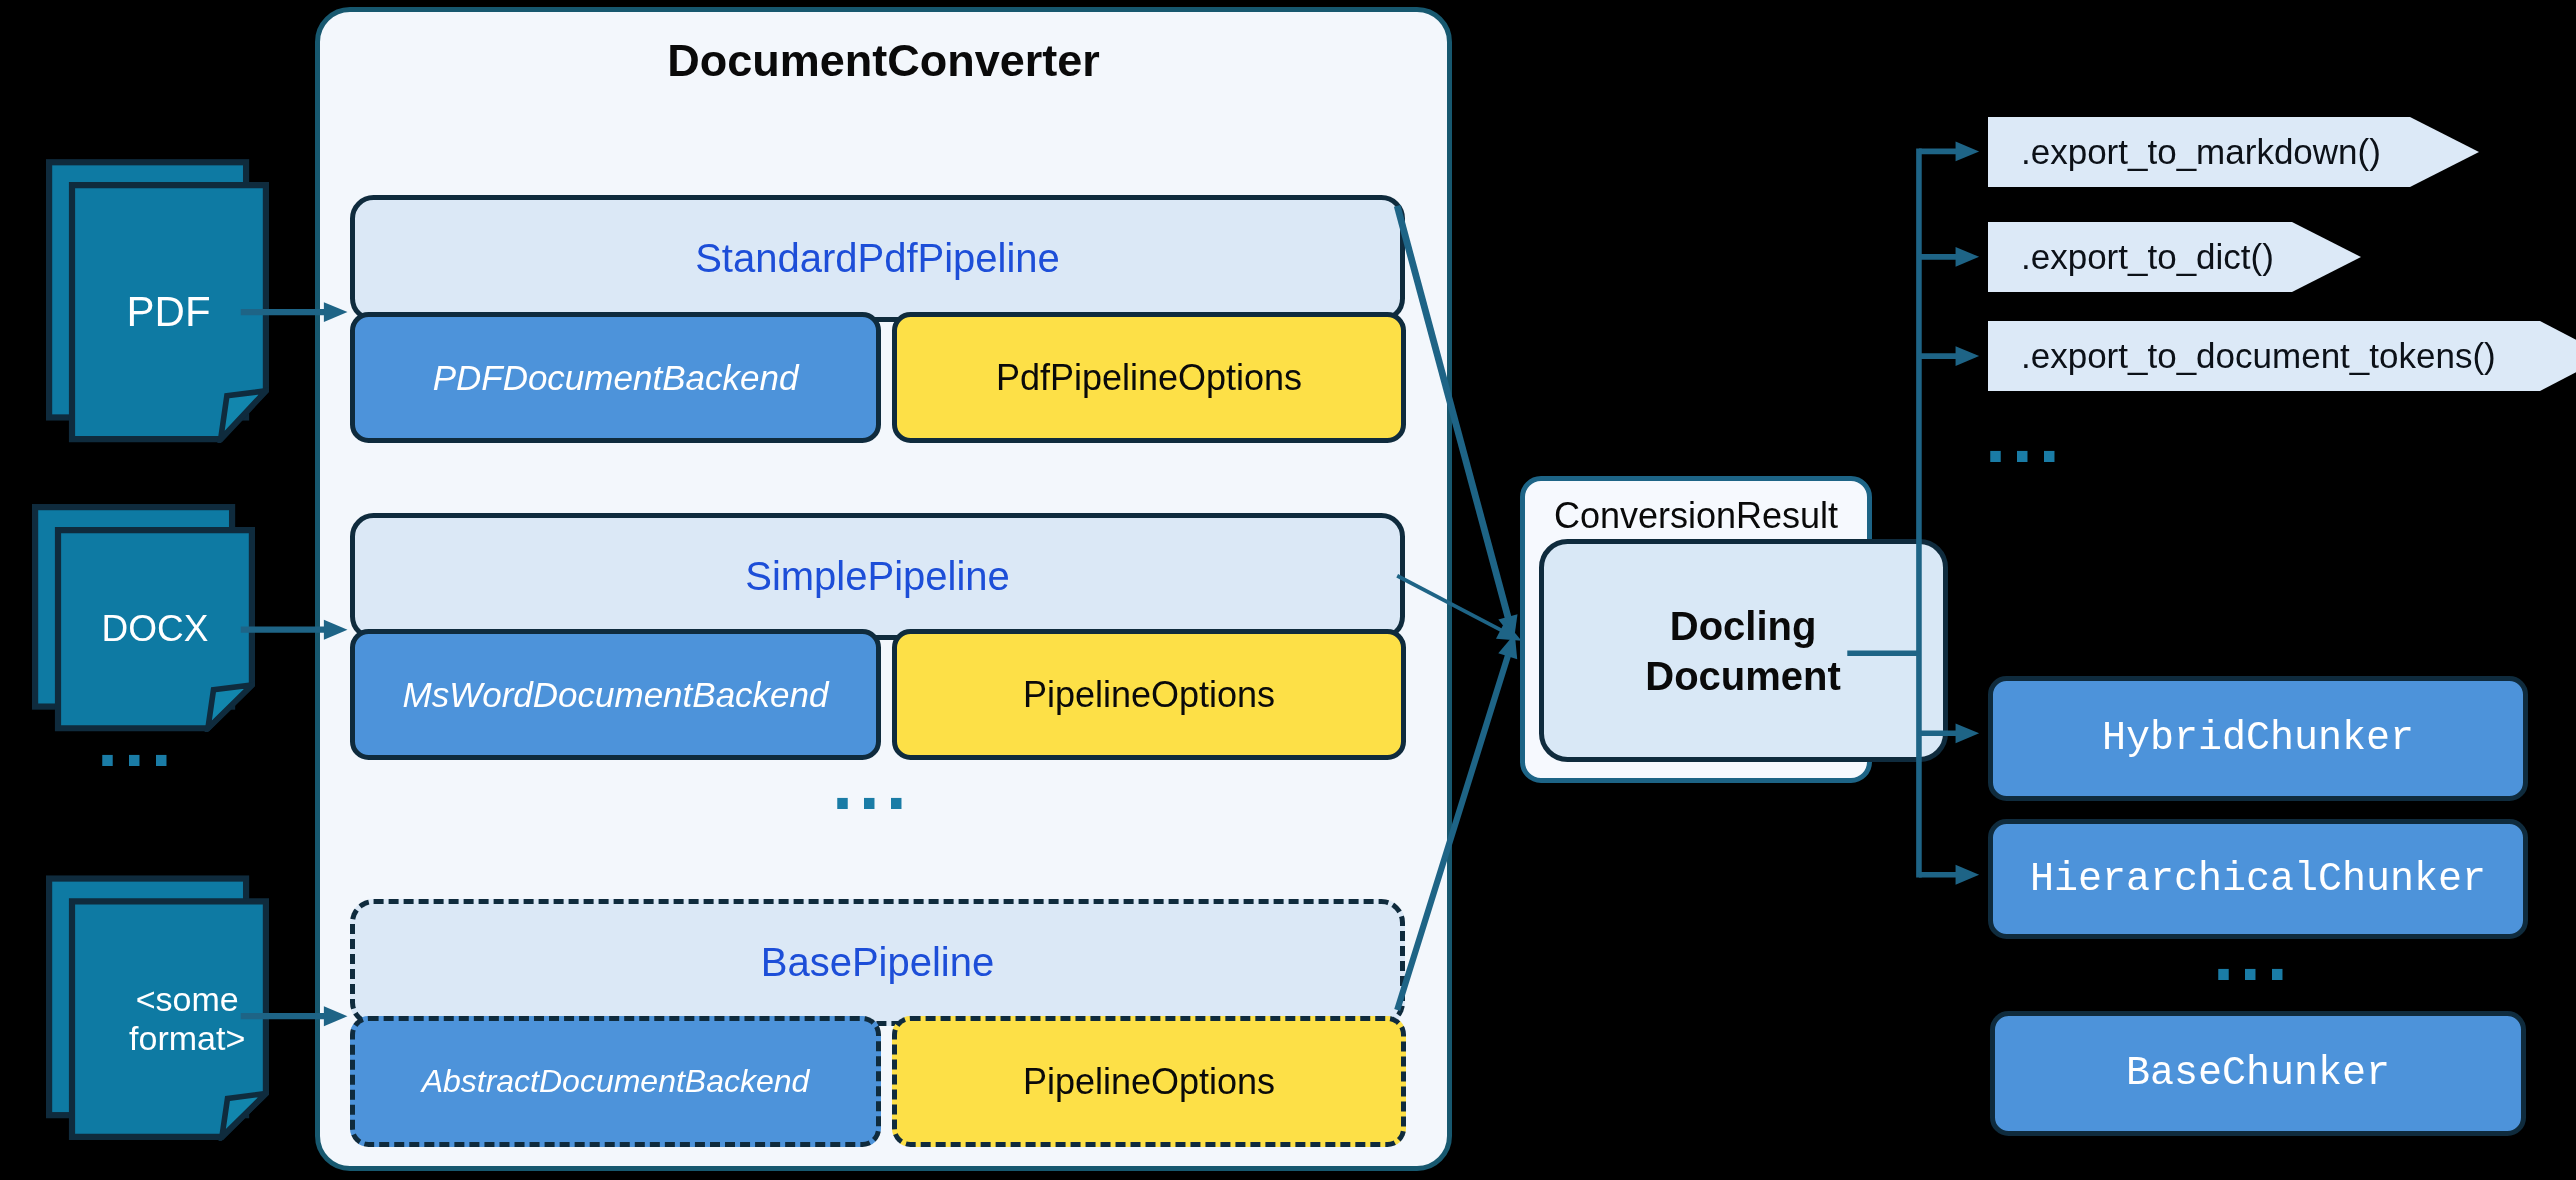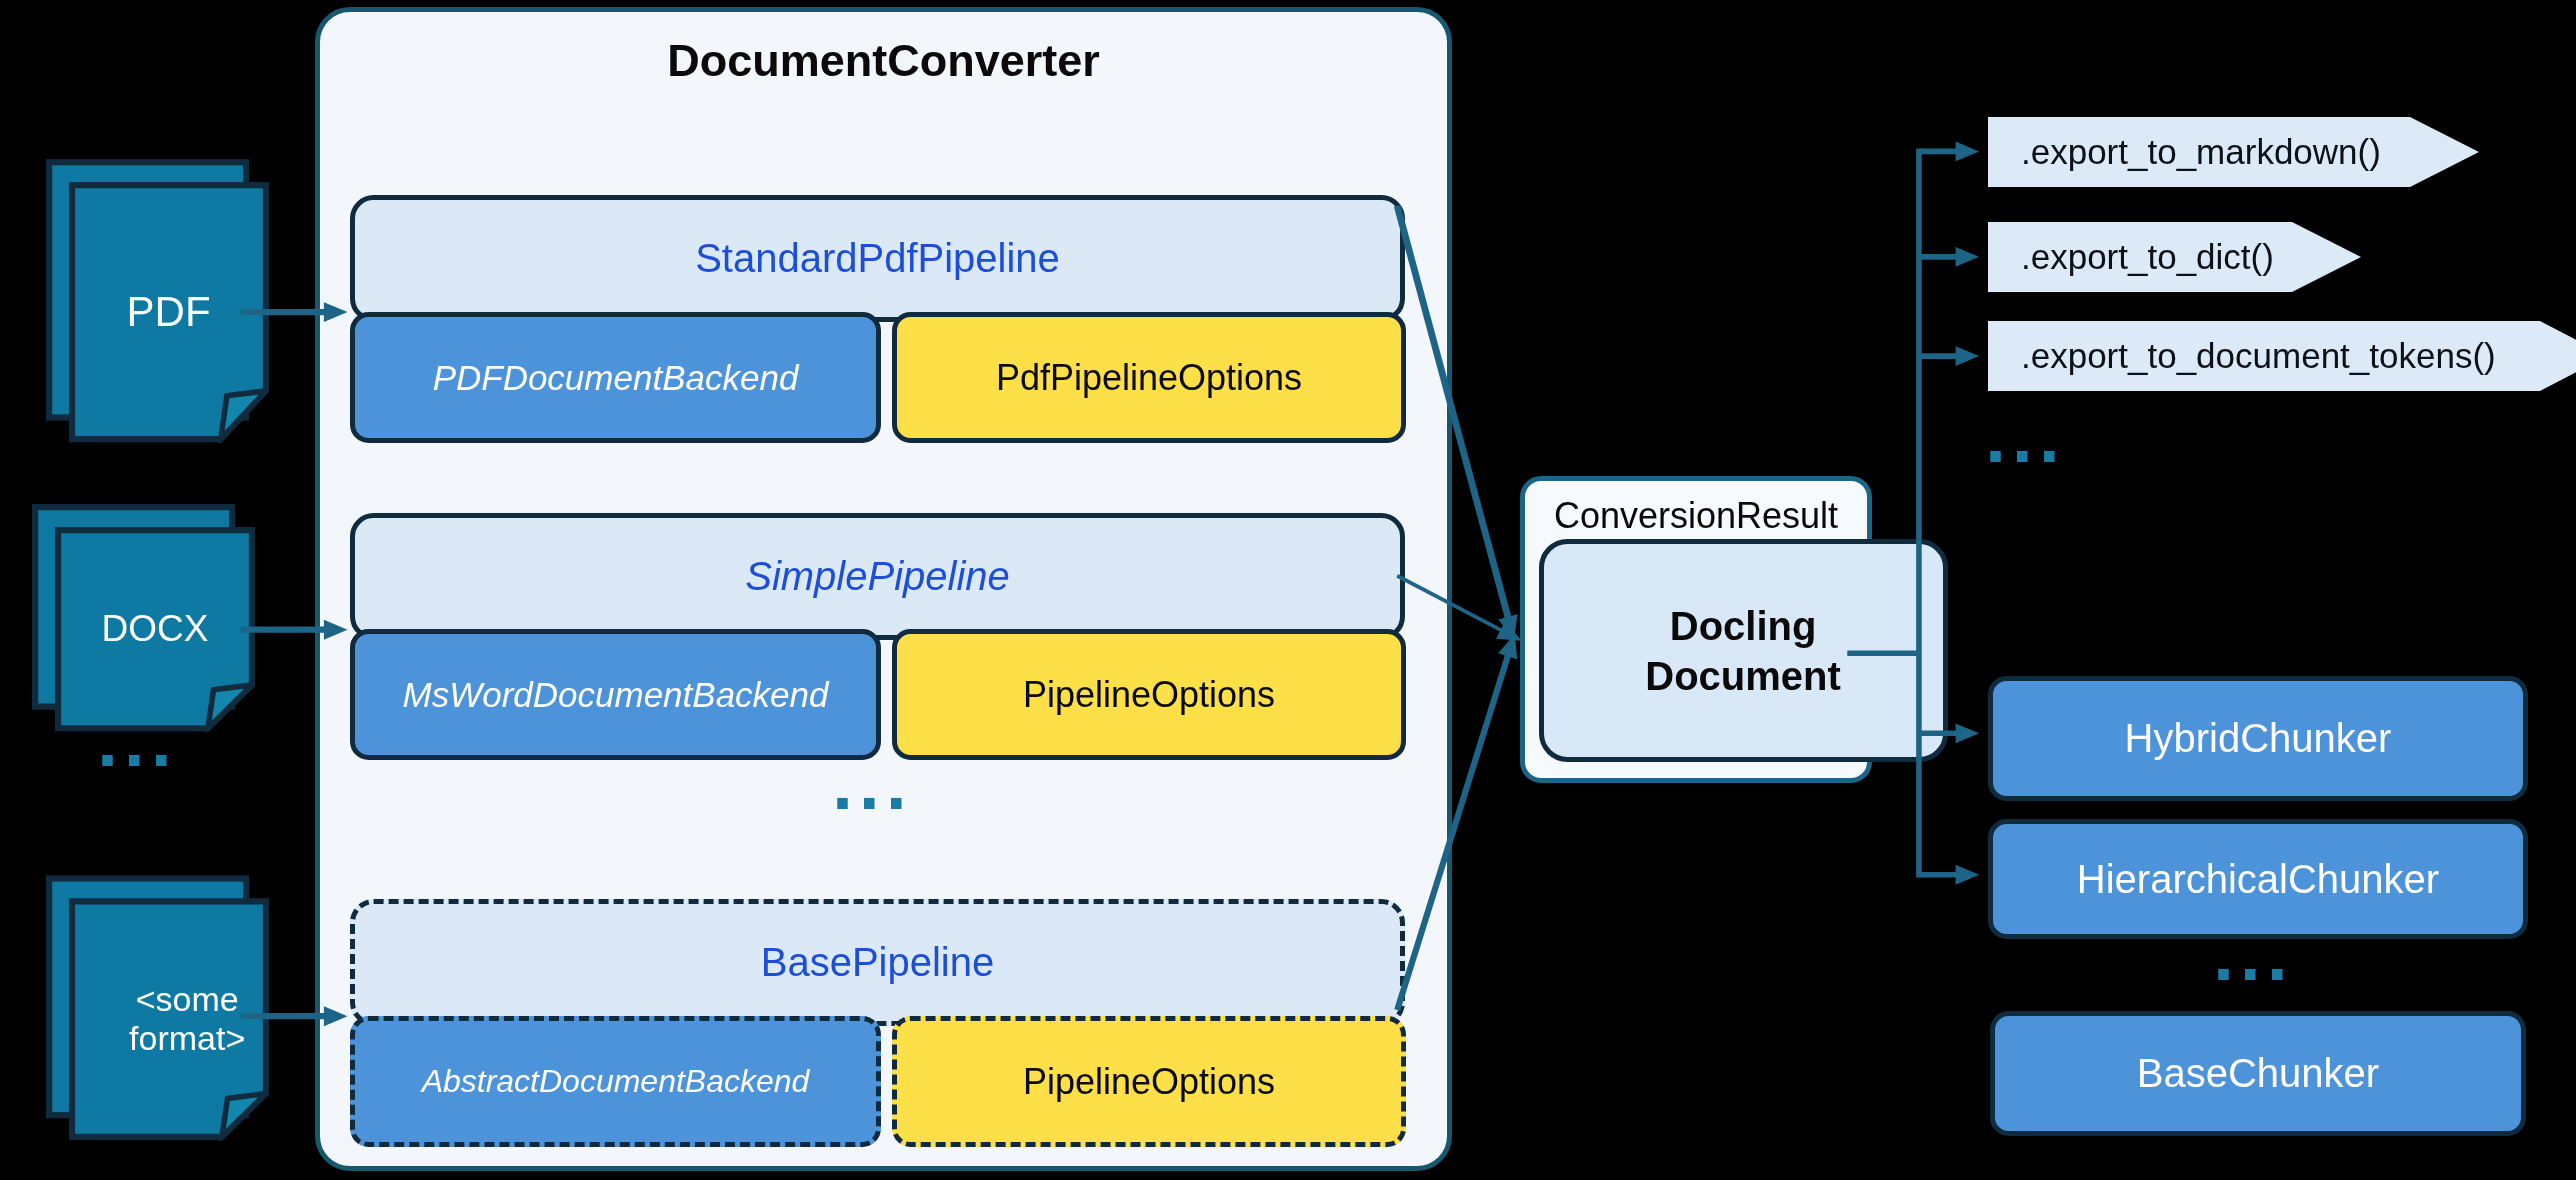--- a/index.html
+++ b/index.html
@@ -54,21 +54,21 @@
     text-align:center;font-size:40px;font-weight:bold;color:#0a0a0a;line-height:1.25;padding:0 43px;
   }
   
   .chevron{
     position:absolute;background:#dce9f7;display:flex;align-items:center;
     font-size:35px;color:#0c1118;padding-left:33px;white-space:nowrap;z-index:2;
   }
   
   .chunker{
     position:absolute;background:#4d93da;border:5px solid #0f2b3d;border-radius:18.6px;
-    display:flex;align-items:center;justify-content:center;font-size:40px;color:#ffffff;z-index:2;
+    display:flex;align-items:center;justify-content:center;font-size:40px;color:#ffffff;z-index:2;font-family:Liberation Mono, monospace;
   }
 </style>
 </head>
 <body>
 
 <div id="canvas">
 
   <div class="abs doc-stack" style="left:13.6px;top:159px;width:223px;height:284px;">
     <svg width="223" height="284" viewBox="0 0 360 458">
       <rect x="5" y="5" width="318" height="412" fill="#0e7aa3" stroke="#0f2b3d" stroke-width="10"></rect>
@@ -98,21 +98,21 @@
     <div class="doc-label" style="left:26px;top:26px;width:194px;height:236px;font-size:34px;padding:0 18.6px;">&lt;some format&gt;</div>
   </div>
 
   <div class="abs" id="converter">
     <div id="converter-title">DocumentConverter</div>
 
     <div class="ptitle" style="left:30px;top:183px;width:1045px;height:117px;">StandardPdfPipeline</div>
     <div class="pbackend" style="left:30px;top:300px;width:521px;height:121px;">PDFDocumentBackend</div>
     <div class="poptions" style="left:572px;top:300px;width:504px;height:121px;">PdfPipelineOptions</div>
 
-    <div class="ptitle" style="left:30px;top:501px;width:1045px;height:117px;font-style:italic;">SimplePipeline</div>
+    <div class="ptitle" style="left:30px;top:501px;width:1045px;height:117px;">SimplePipeline</div>
     <div class="pbackend" style="left:30px;top:617px;width:521px;height:121px;">MsWordDocumentBackend</div>
     <div class="poptions" style="left:572px;top:617px;width:504px;height:121px;">PipelineOptions</div>
 
     <div class="dots" style="position:absolute;left:30px;top:735px;width:1045px;">...</div>
 
     <div class="ptitle dashed" style="left:30px;top:887px;width:1045px;height:117px;">BasePipeline</div>
     <div class="pbackend dashed" style="left:30px;top:1004px;width:521px;height:121px;font-size:32px;">AbstractDocumentBackend</div>
     <div class="poptions dashed" style="left:572px;top:1004px;width:504px;height:121px;">PipelineOptions</div>
   </div>
 

